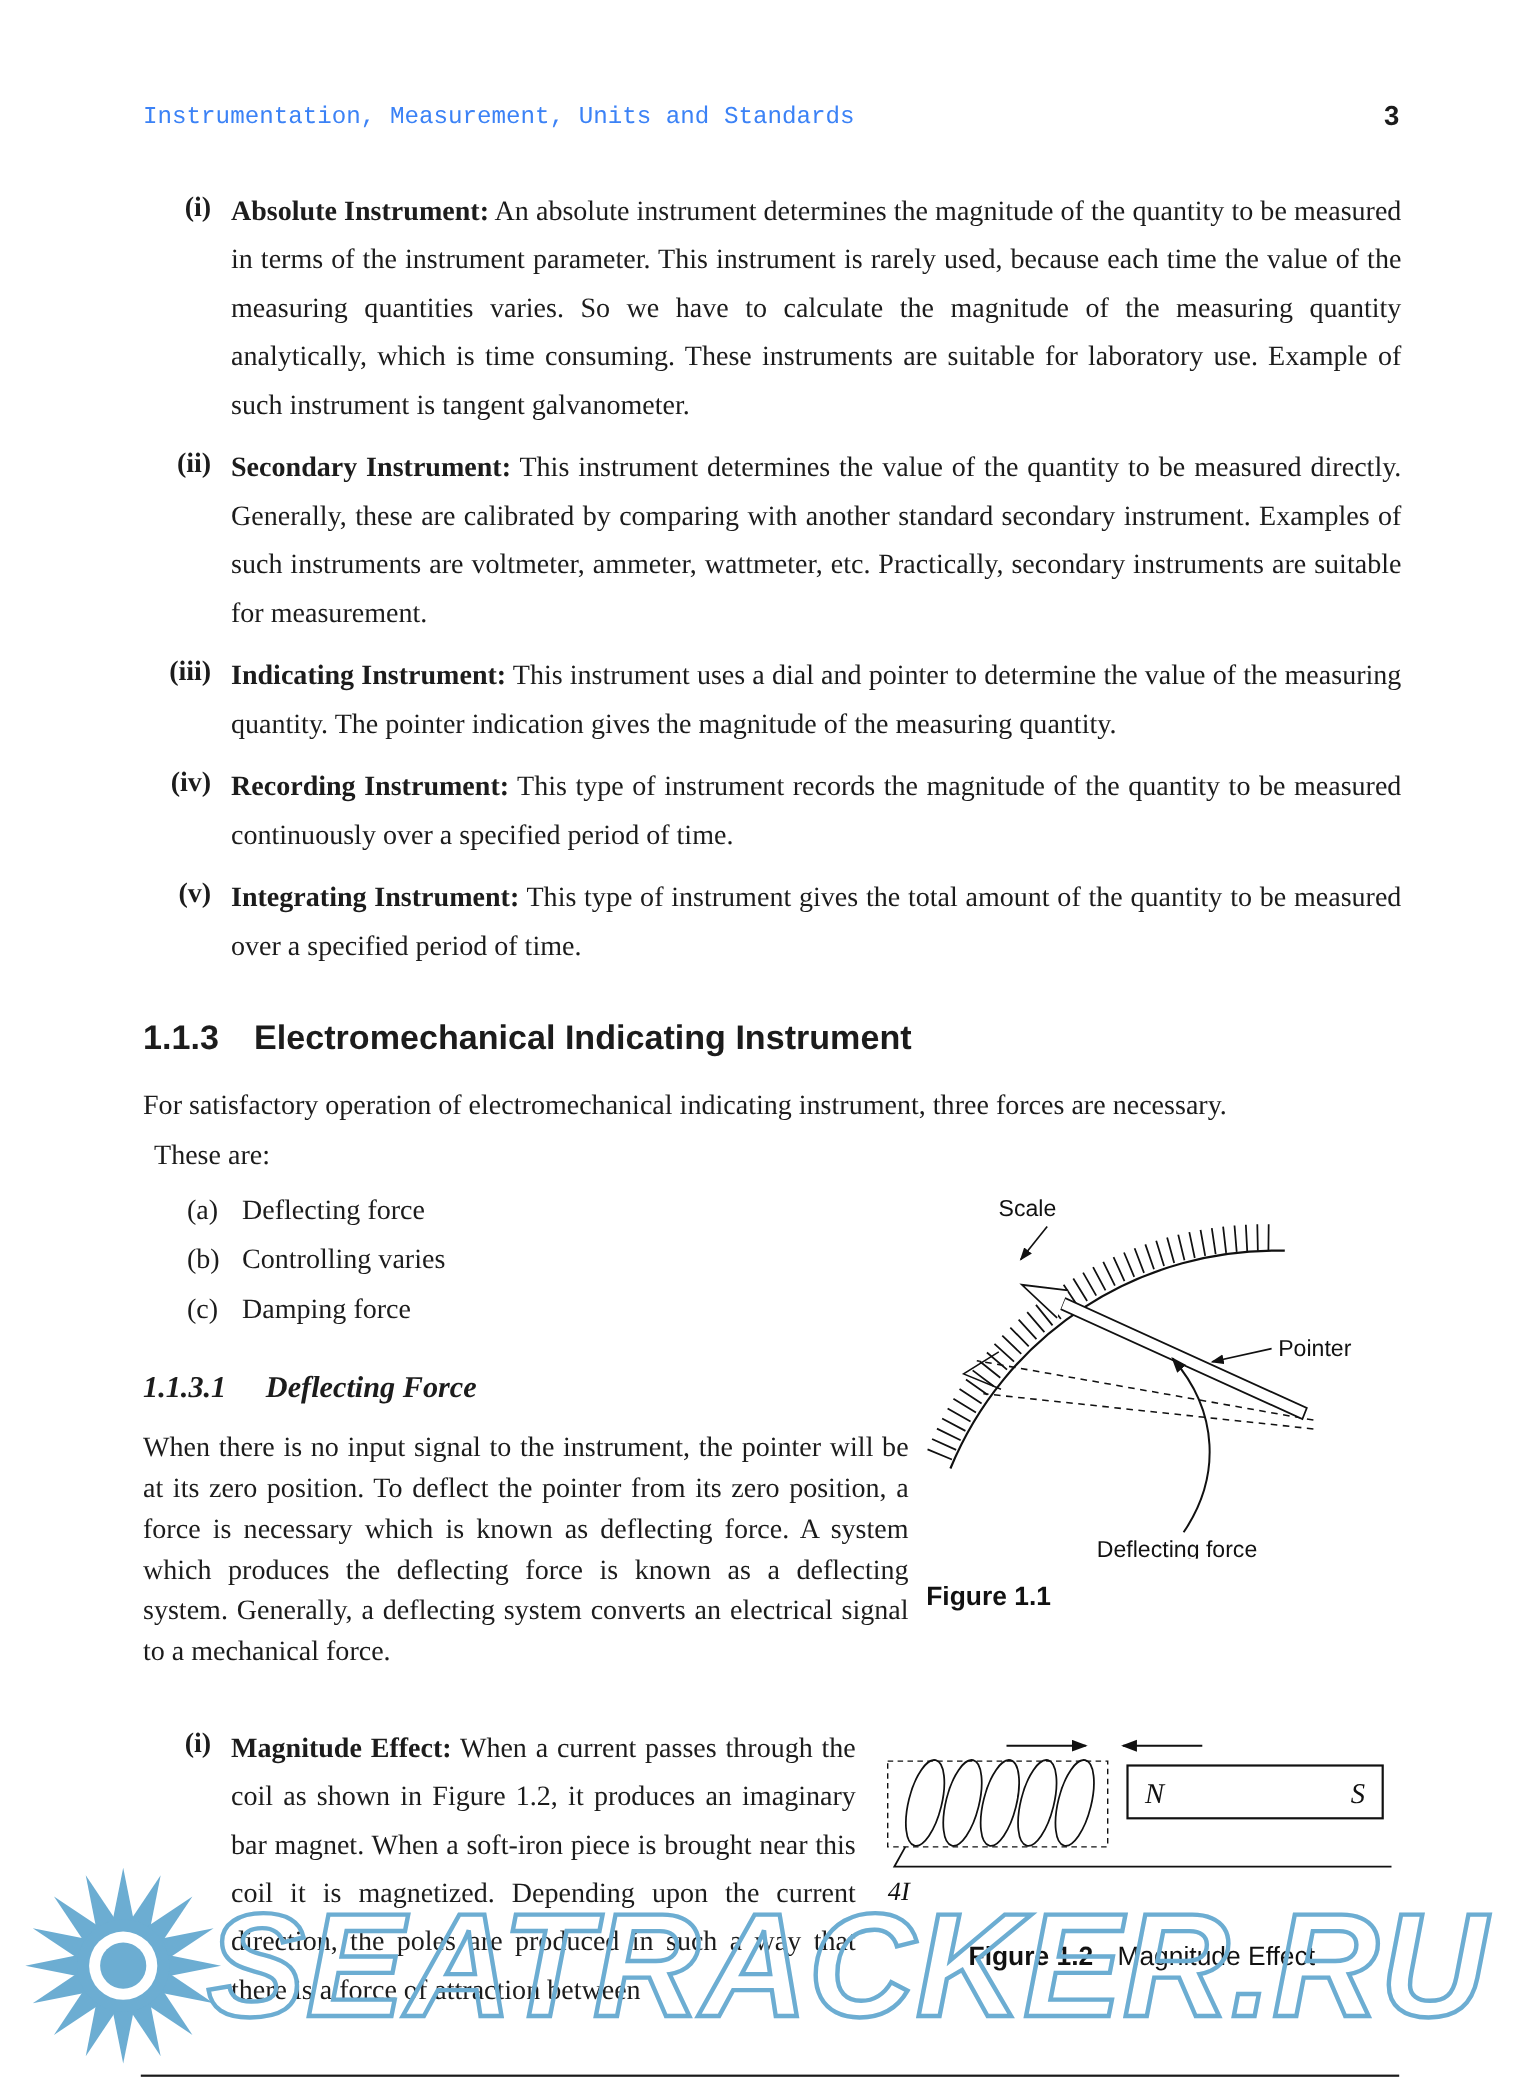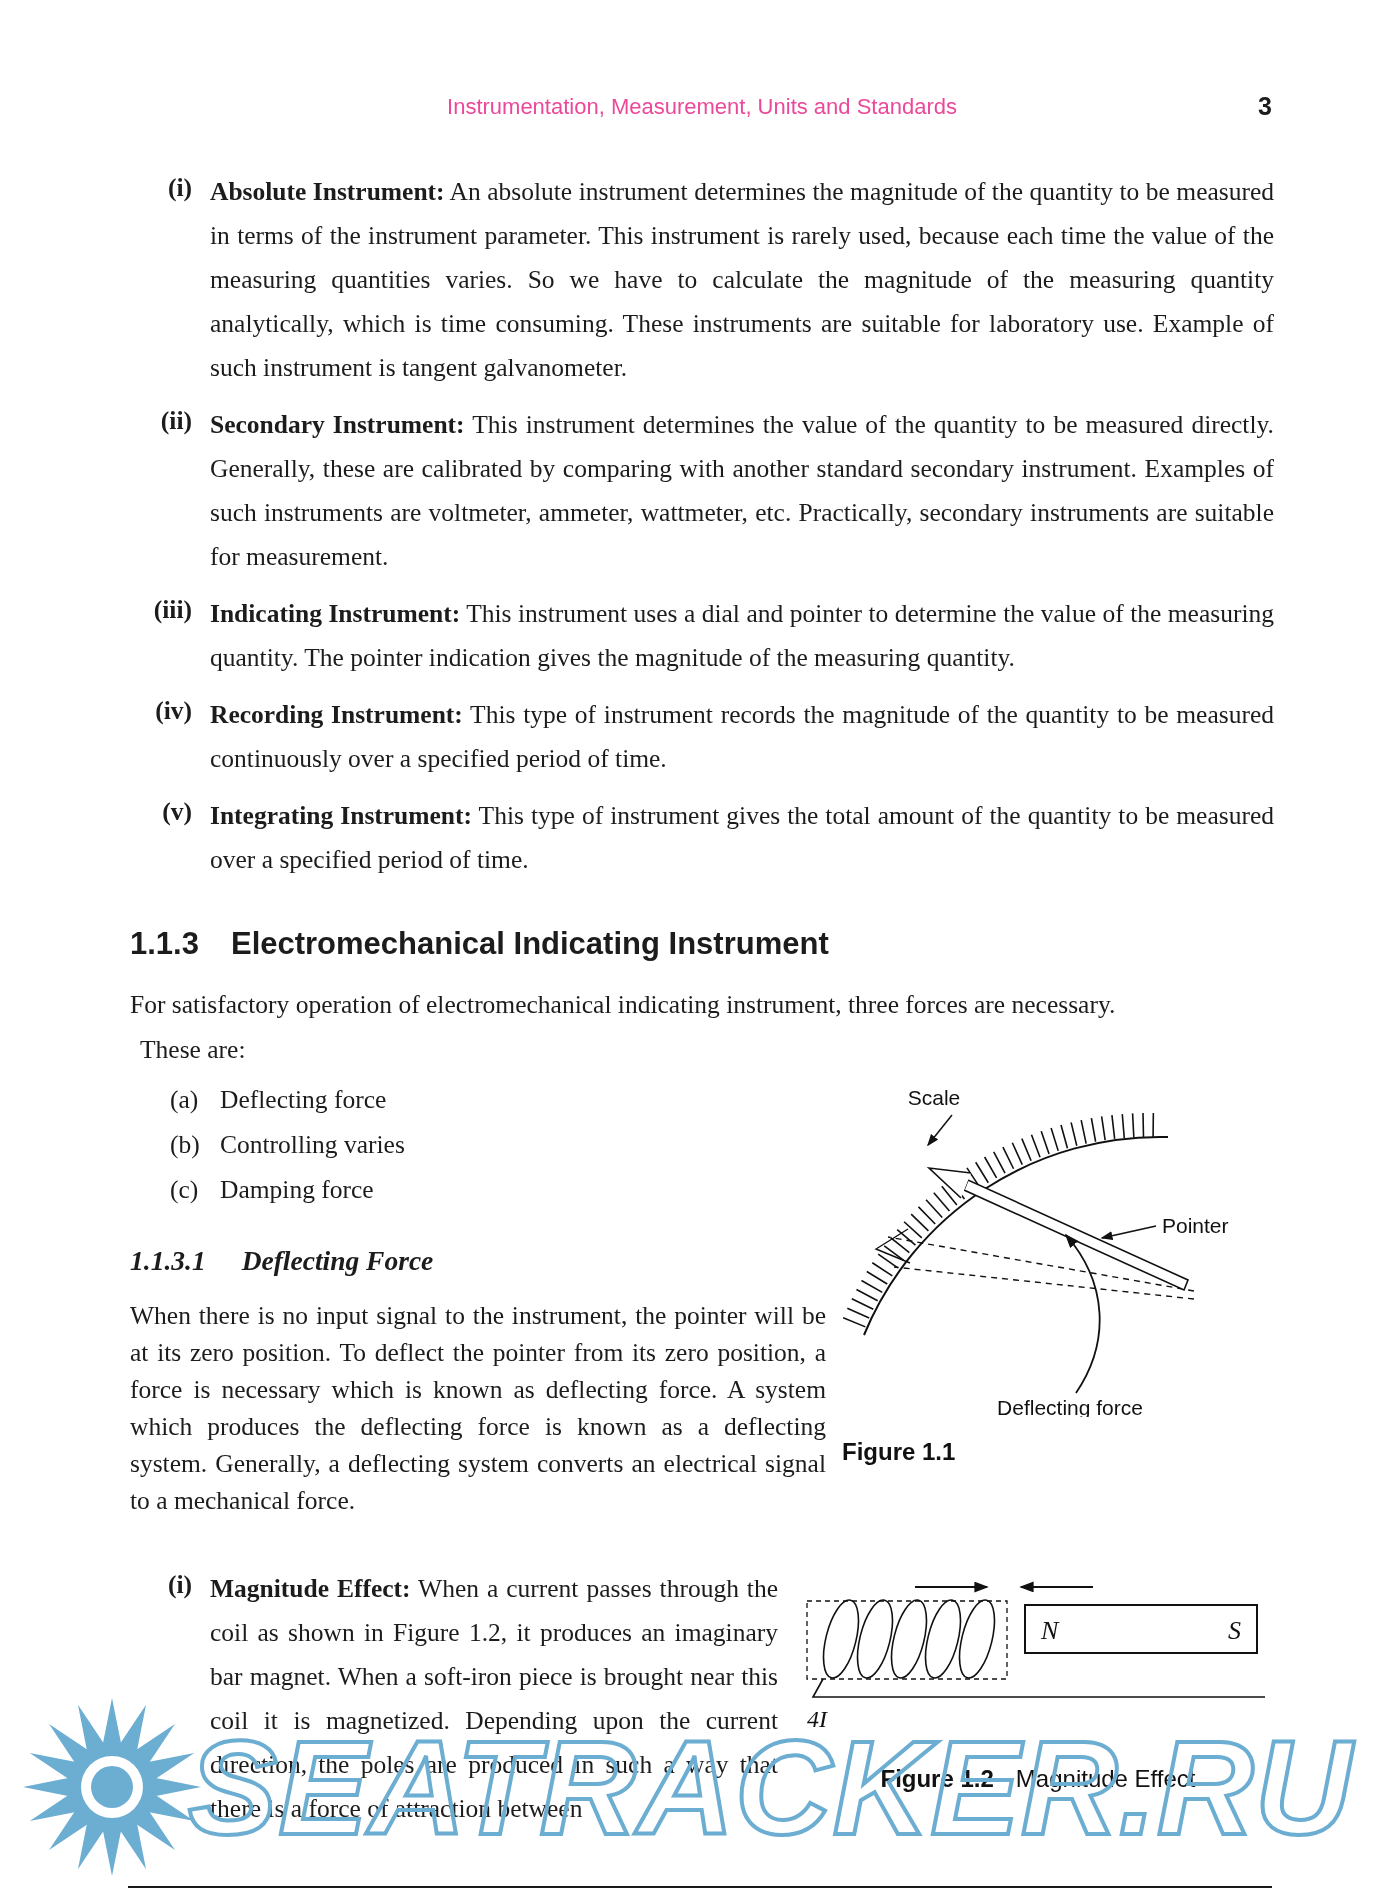--- a/index.html
+++ b/index.html
@@ -6,22 +6,22 @@
   .page {
     position:relative; width:1400px; height:1900px; margin:0 auto;
     background:#ffffff; overflow:hidden;
     font-family:"Liberation Serif", serif; color:#1c1c1c;
   }
   .content { position:absolute; left:130px; right:126px; top:0; }
 
   
   .pg-header { position:relative; margin-top:94px; height:30px; }
   .pg-title {
-    display:block; text-align:center;
-    font-family:Liberation Sans, sans-serif; font-size:22px; color:#ec4899;
+    display:block; 
+    font-family:Liberation Mono, monospace; font-size:22px; color:#3b82f6;
   }
   .pg-num {
     position:absolute; right:2px; top:-2px;
     font-family:"Liberation Sans", sans-serif; font-weight:bold; font-size:25px;
   }
 
   
   .ilist { margin-top:46px; }
   .li { display:flex; margin-bottom:13px; }
   .li-num { flex:0 0 62px; text-align:right; margin-right:18px; font-weight:bold; font-size:25.5px; line-height:36px; }

